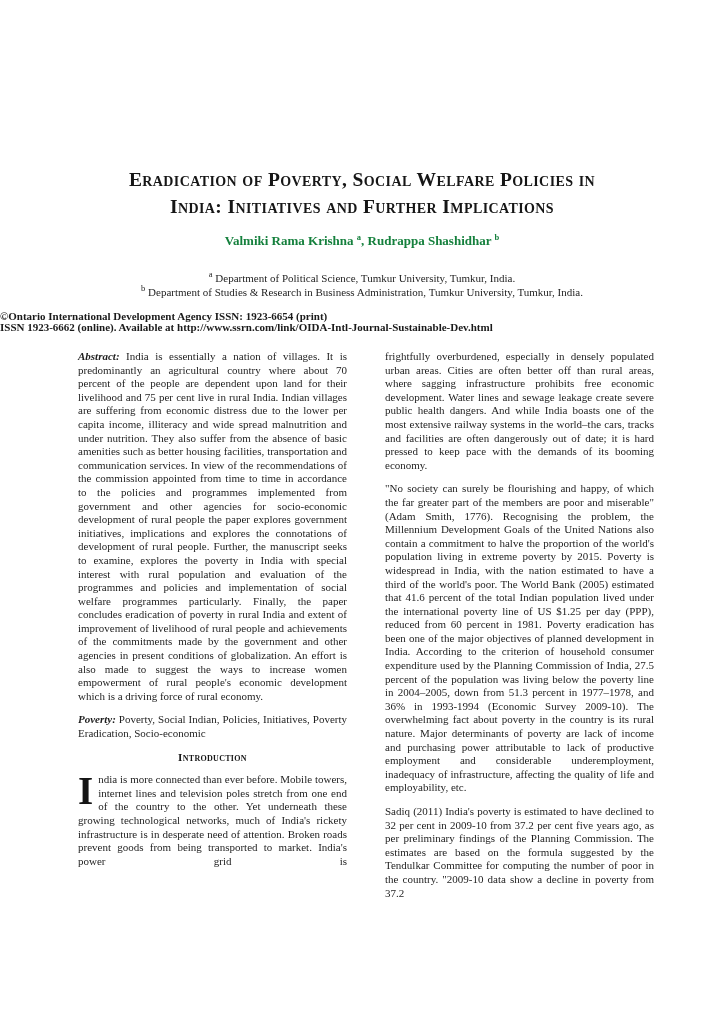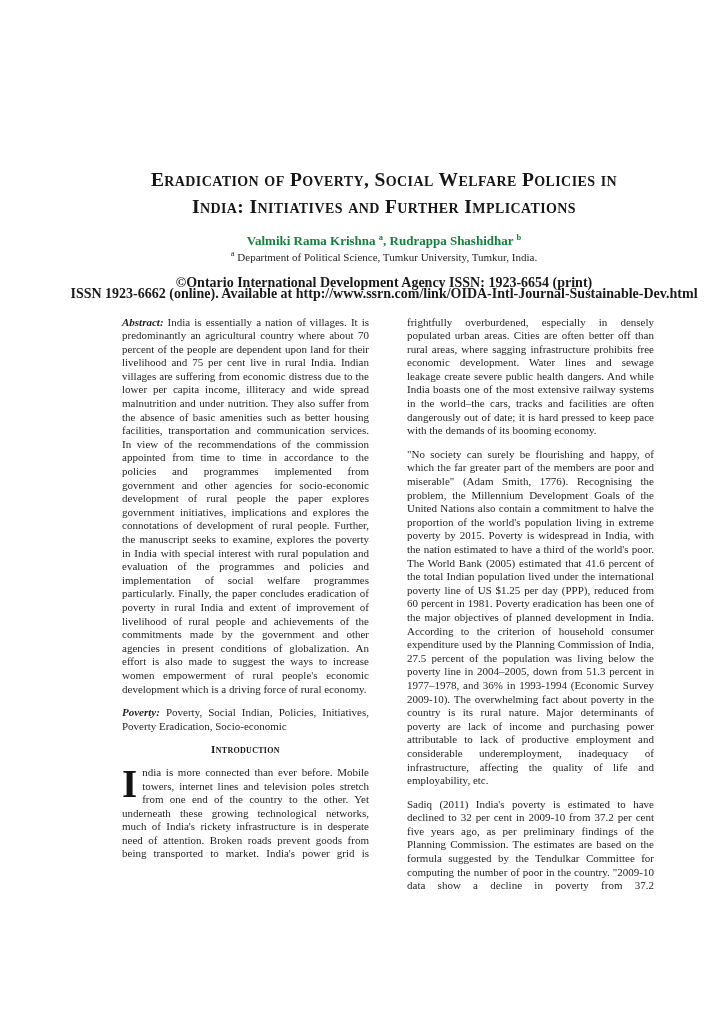--- a/index.html
+++ b/index.html
@@ -7,21 +7,20 @@
     position: relative;
     width: 724px;
     height: 1024px;
     margin: 0 auto;
     background: #ffffff;
     font-family: "Liberation Serif", serif;
     color: #1e1e1e;
     overflow: hidden;
     box-sizing: border-box;
     padding-top: 166px;
-    padding-left: 44px;
   }
   
   .title {
     text-align: center;
     font-weight: bold;
     font-variant: small-caps;
     font-size: 19.5px;
     line-height: 27px;
     letter-spacing: 0.4px;
     color: #161616;
@@ -31,32 +30,31 @@
     font-weight: bold;
     font-size: 13px;
     margin-top: 13px;
     color: #15803d;
   }
   .authors sup, .affil sup {
     font-size: 8.5px;
     vertical-align: super;
     line-height: 0;
   }
-  .affil-block { margin-top: 2px; }
+  .affil-block { margin-top: 23px; }
   .affil {
     text-align: center;
     font-size: 11px;
     line-height: 13.5px;
     color: #1e1e1e;
   }
   .issn-block {
     margin-top: 12px;
-    text-align: center;
     font-weight: bold;
-    font-size: 14px;
+    font-size: 11px;
     line-height: 11px;
     color: #1a1a1a;
   }
   
   .columns {
     display: flex;
     gap: 38px;
     margin: 17px 70px 0 78px;
   }
   .col {
@@ -94,20 +92,21 @@
 
   <div class="title">
     <div>Eradication of Poverty, Social Welfare Policies in</div>
     <div>India: Initiatives and Further Implications</div>
   </div>
 
   <div class="authors"><span>Valmiki Rama Krishna</span> <sup>a</sup><span>, </span><span>Rudrappa Shashidhar</span> <sup>b</sup></div>
 
   <div class="affil-block">
     <div class="affil"><sup>a</sup><span> Department of Political Science, Tumkur University, Tumkur, India.</span></div>
+    <div class="affil"><sup>b</sup><span> Department of Studies &amp; Research in Business Administration, Tumkur University, Tumkur, India.</span></div>
   </div>
 
   <div class="issn-block">
     <div>©Ontario International Development Agency ISSN: 1923-6654 (print)</div>
     <div>ISSN 1923-6662 (online). Available at http://www.ssrn.com/link/OIDA-Intl-Journal-Sustainable-Dev.html</div>
   </div>
 
   <div class="columns">
 
     <div class="col">

